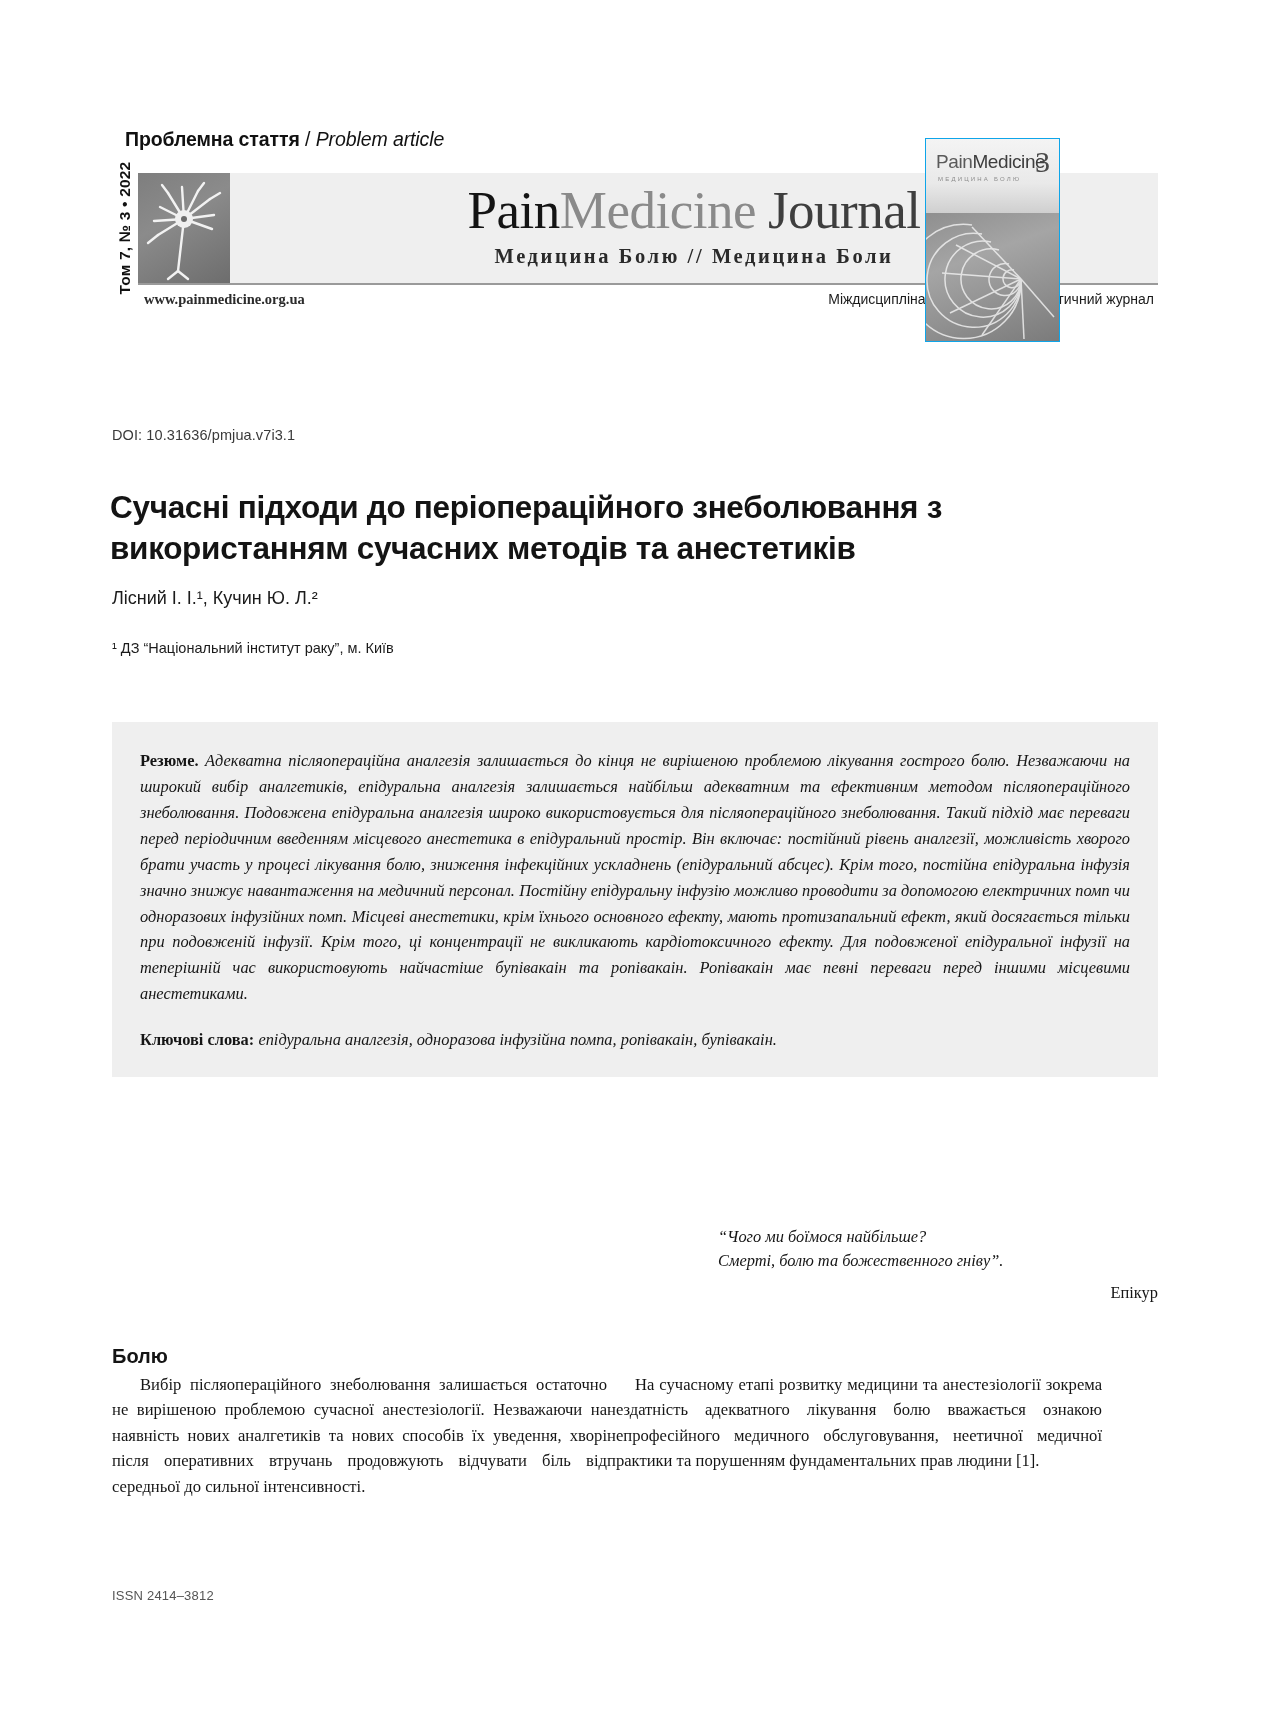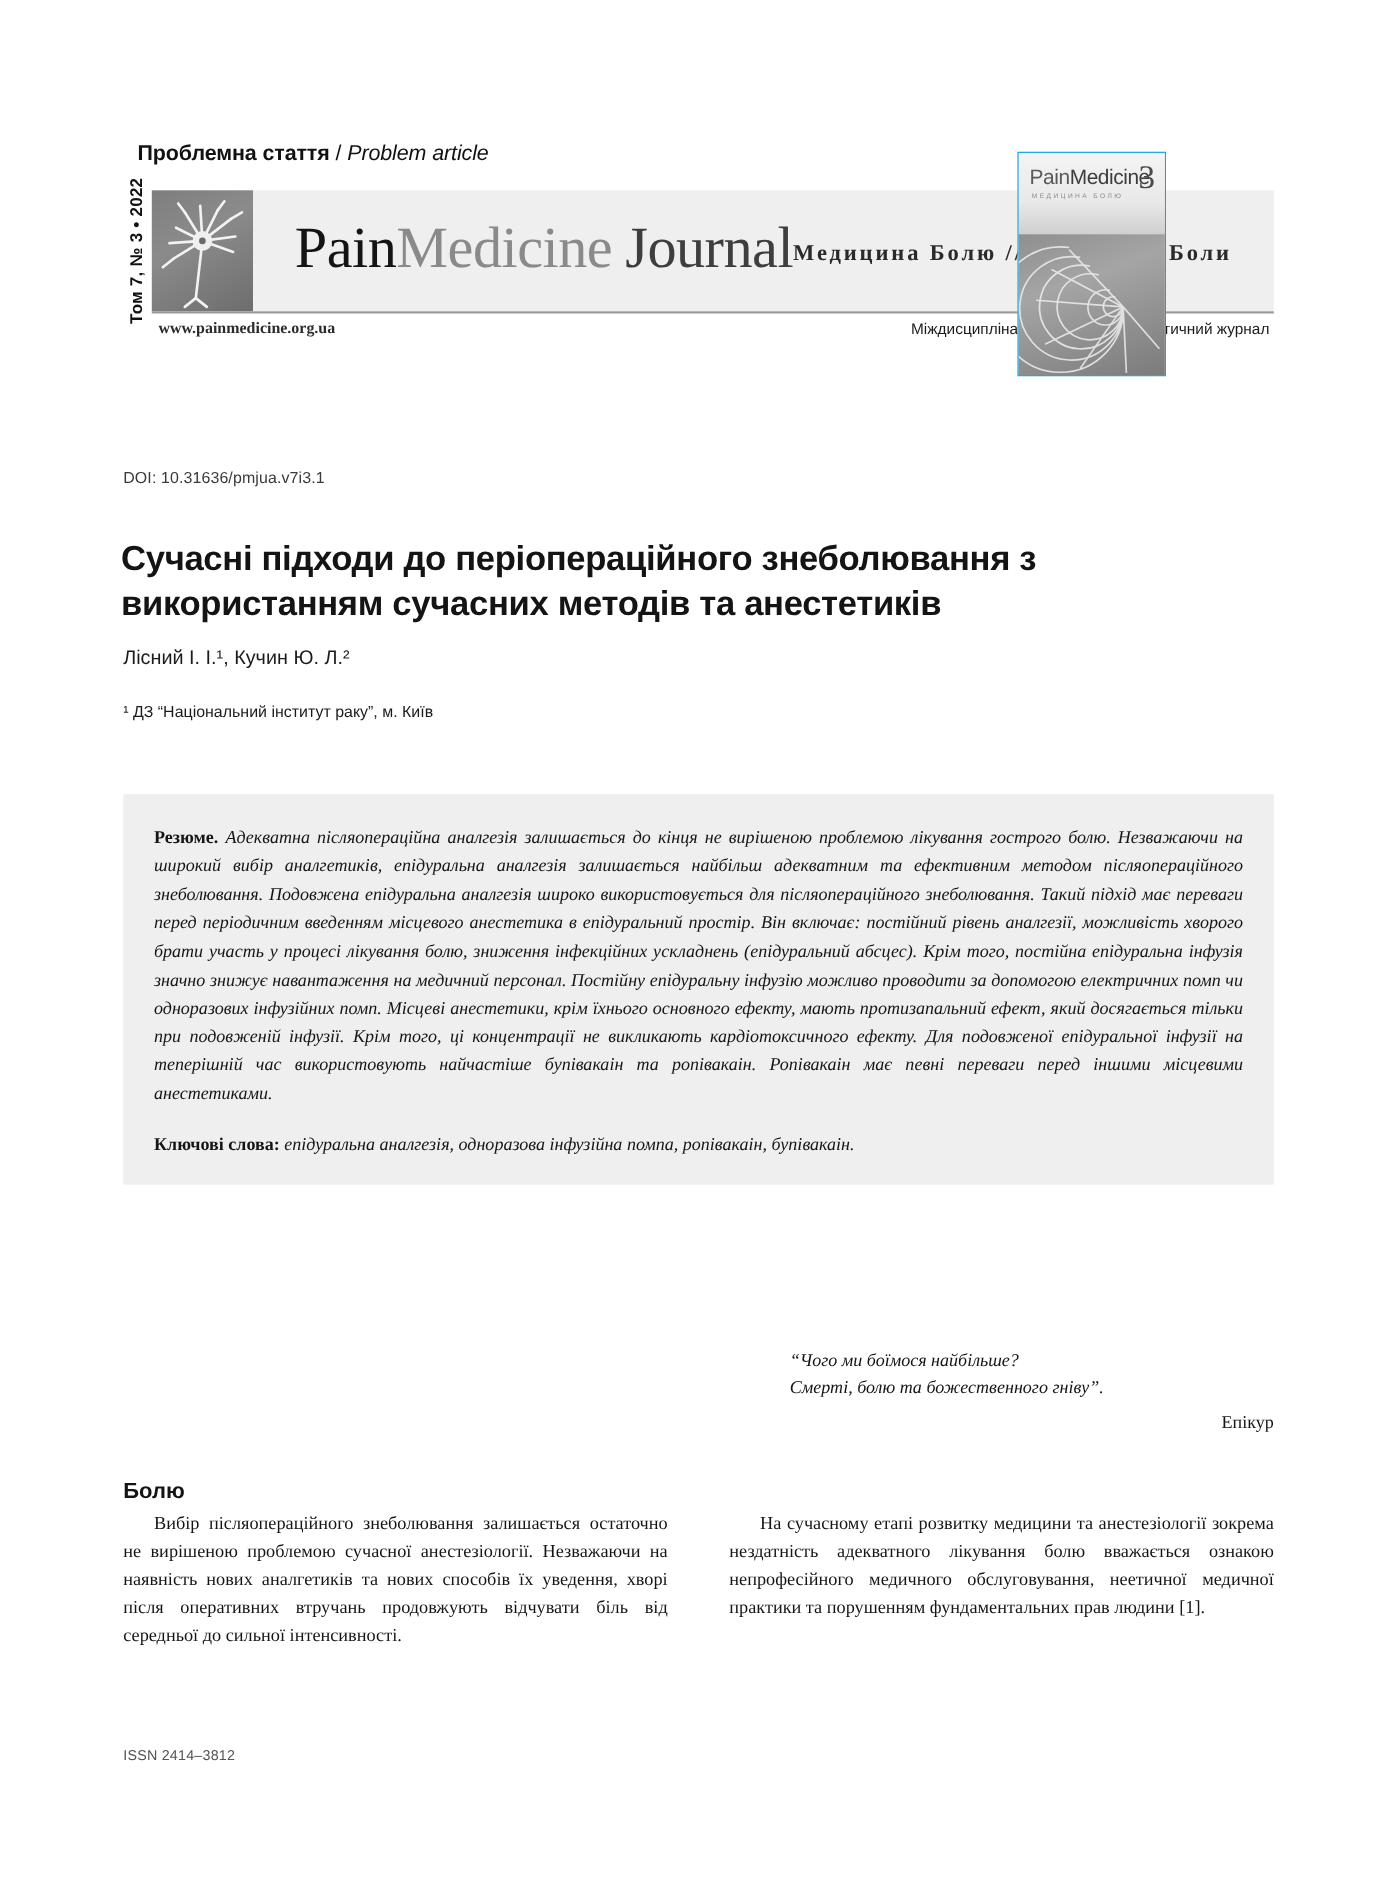--- a/index.html
+++ b/index.html
@@ -80,21 +80,21 @@
     overflow: hidden;
     background: linear-gradient(150deg, #7e7e7e 0%, #8b8b8b 40%, #6d6d6d 100%);
   }
   .logo-tile svg { display: block; }
 
   .mast-band {
     flex: 1 1 auto;
     background: #efefef;
     position: relative;
     display: flex;
-    flex-direction: row;
+    flex-direction: column;
     justify-content: center;
     align-items: center;
     padding-bottom: 4px;
   }
 
   .journal-title {
     font-family: "Liberation Serif", serif;
     font-size: 53px;
     line-height: 1;
     letter-spacing: -0.5px;
@@ -292,21 +292,20 @@
     font-weight: bold;
     color: #141414;
   }
 
   .columns {
     position: absolute;
     left: 112px;
     top: 1372px;
     width: 1046px;
     display: flex;
-    gap: 56px;
   }
   .col {
     width: 495px;
     font-family: "Liberation Serif", serif;
     font-size: 16.6px;
     line-height: 1.53;
     text-align: justify;
     color: #151515;
     hyphens: auto;
   }

